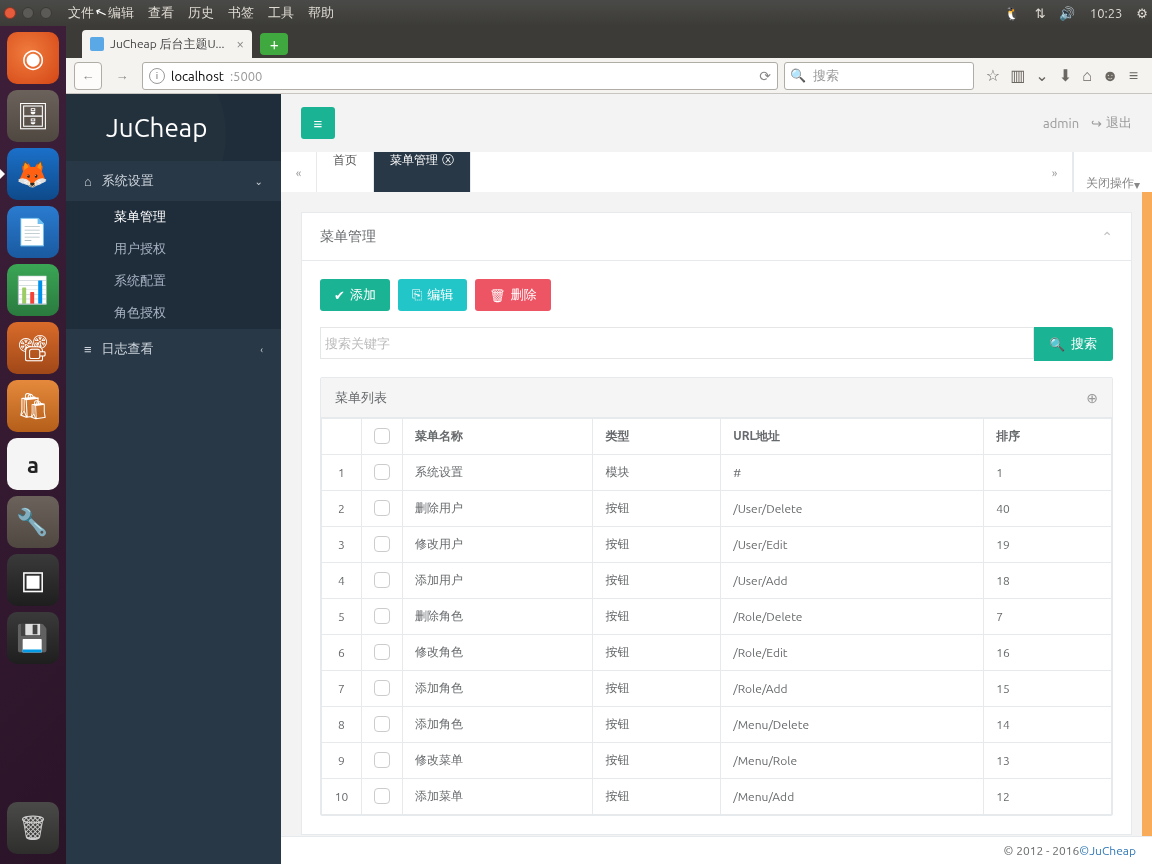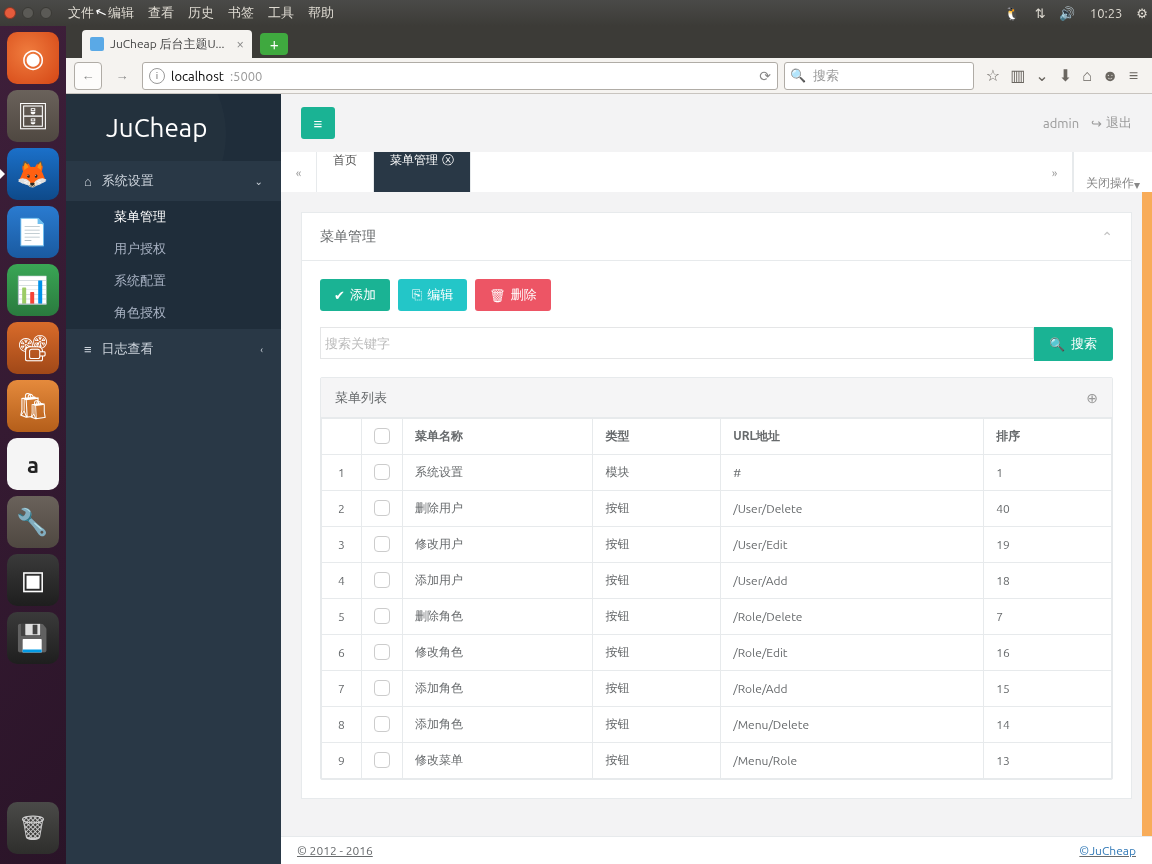--- a/index.html
+++ b/index.html
@@ -98,21 +98,21 @@
 .table-panel { border: 1px solid #e7eaec; border-radius: 2px; }
 .table-head { height: 40px; background: #f5f5f6; border-bottom: 1px solid #e7eaec; display: flex; align-items: center; padding: 0 14px; font-size: 13px; color: #676a6c; }
 .table-head .plus { margin-left: auto; color: #999; font-size: 14px; }
 table { width: 100%; border-collapse: collapse; font-size: 12px; color: #676a6c; }
 th, td { border: 1px solid #e7eaec; padding: 8px 12px; text-align: left; height: 36px; }
 th { background: #fff; font-weight: bold; }
 td.idx { text-align: center; width: 40px; }
 td.chk, th.chk { text-align: center; width: 40px; }
 .cbox { width: 16px; height: 16px; border: 1px solid #ccc; border-radius: 4px; display: inline-block; }
 
-.footer { position: absolute; bottom: 0; right: 0; height: 28px; background: #fff; border-top: 1px solid #e7eaec; display: flex; align-items: center; justify-content: space-between; padding: 0 16px; font-size: 12px; color: #676a6c; width: calc(100% - 215px); left: 215px; text-decoration: underline; }
+.footer { position: absolute; bottom: 0; right: 0; height: 28px; background: #fff; border-top: 1px solid #e7eaec; display: flex; align-items: center; justify-content: flex-end; padding: 0 16px; font-size: 12px; color: #676a6c; width: calc(100% - 215px); left: 215px; }
 .footer a { color: #337ab7; text-decoration: none; }
 </style>
 </head>
 <body>
 
 <div class="os-topbar">
   <div class="os-winctl">
     <div class="os-dot red"></div>
     <div class="os-dot grey"></div>
     <div class="os-dot grey"></div>
@@ -347,20 +347,28 @@
   <td>14</td>
                     </tr>
                     <tr>
                       <td class="idx">9</td>
   <td class="chk"><span class="cbox"></span></td>
   <td>修改菜单</td>
   <td>按钮</td>
   <td>/Menu/Role</td>
   <td>13</td>
                     </tr>
+                    <tr>
+                      <td class="idx">10</td>
+  <td class="chk"><span class="cbox"></span></td>
+  <td>添加菜单</td>
+  <td>按钮</td>
+  <td>/Menu/Add</td>
+  <td>12</td>
+                    </tr>
                   </tbody>
               </table>
             </div>
           </div>
         </div>
       </div>
     </div>
   </div>
 
   <div class="footer">

